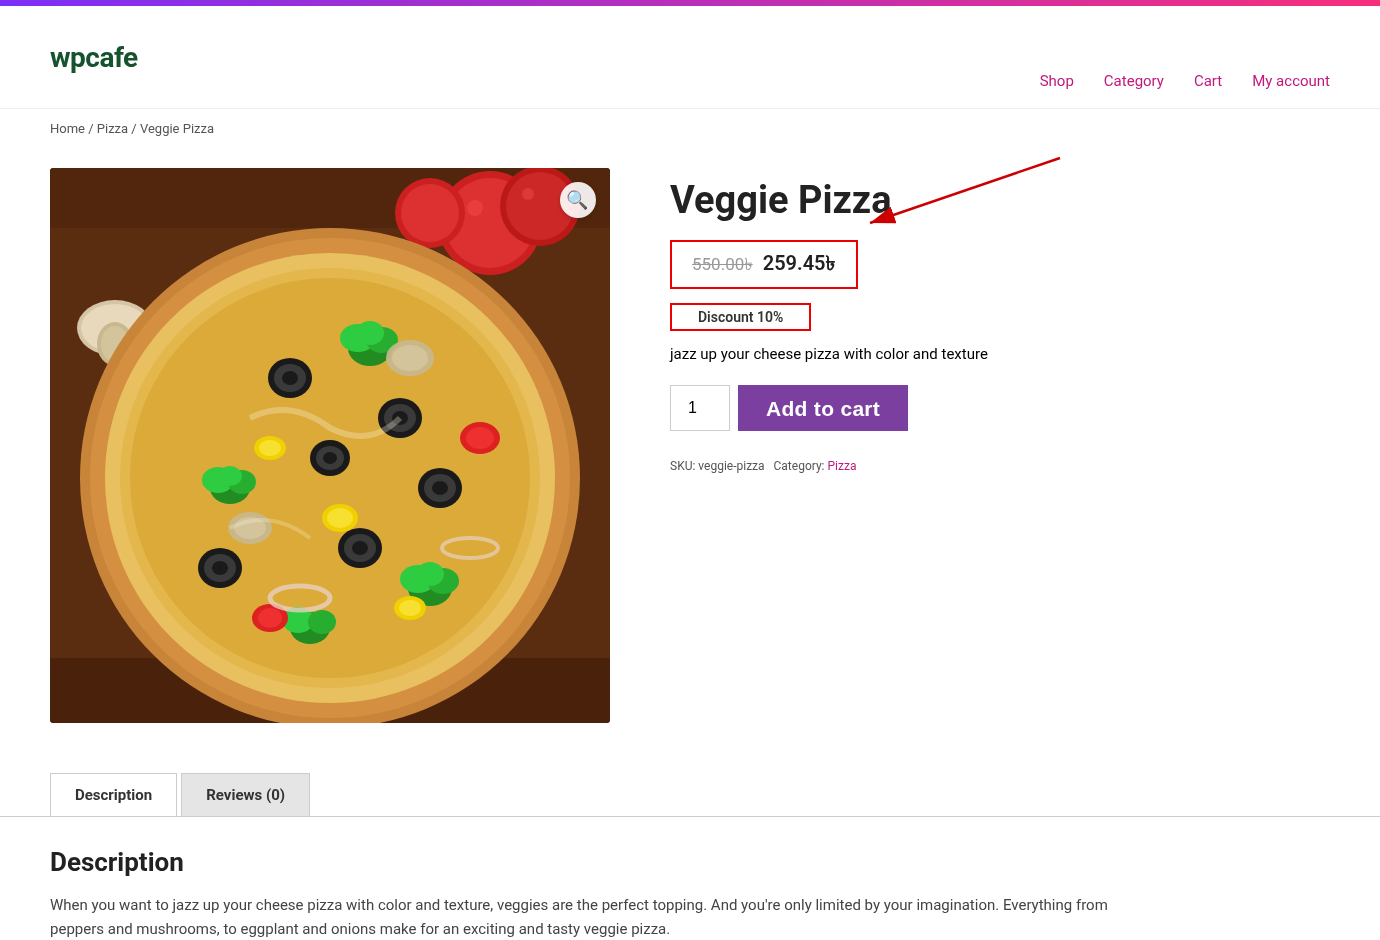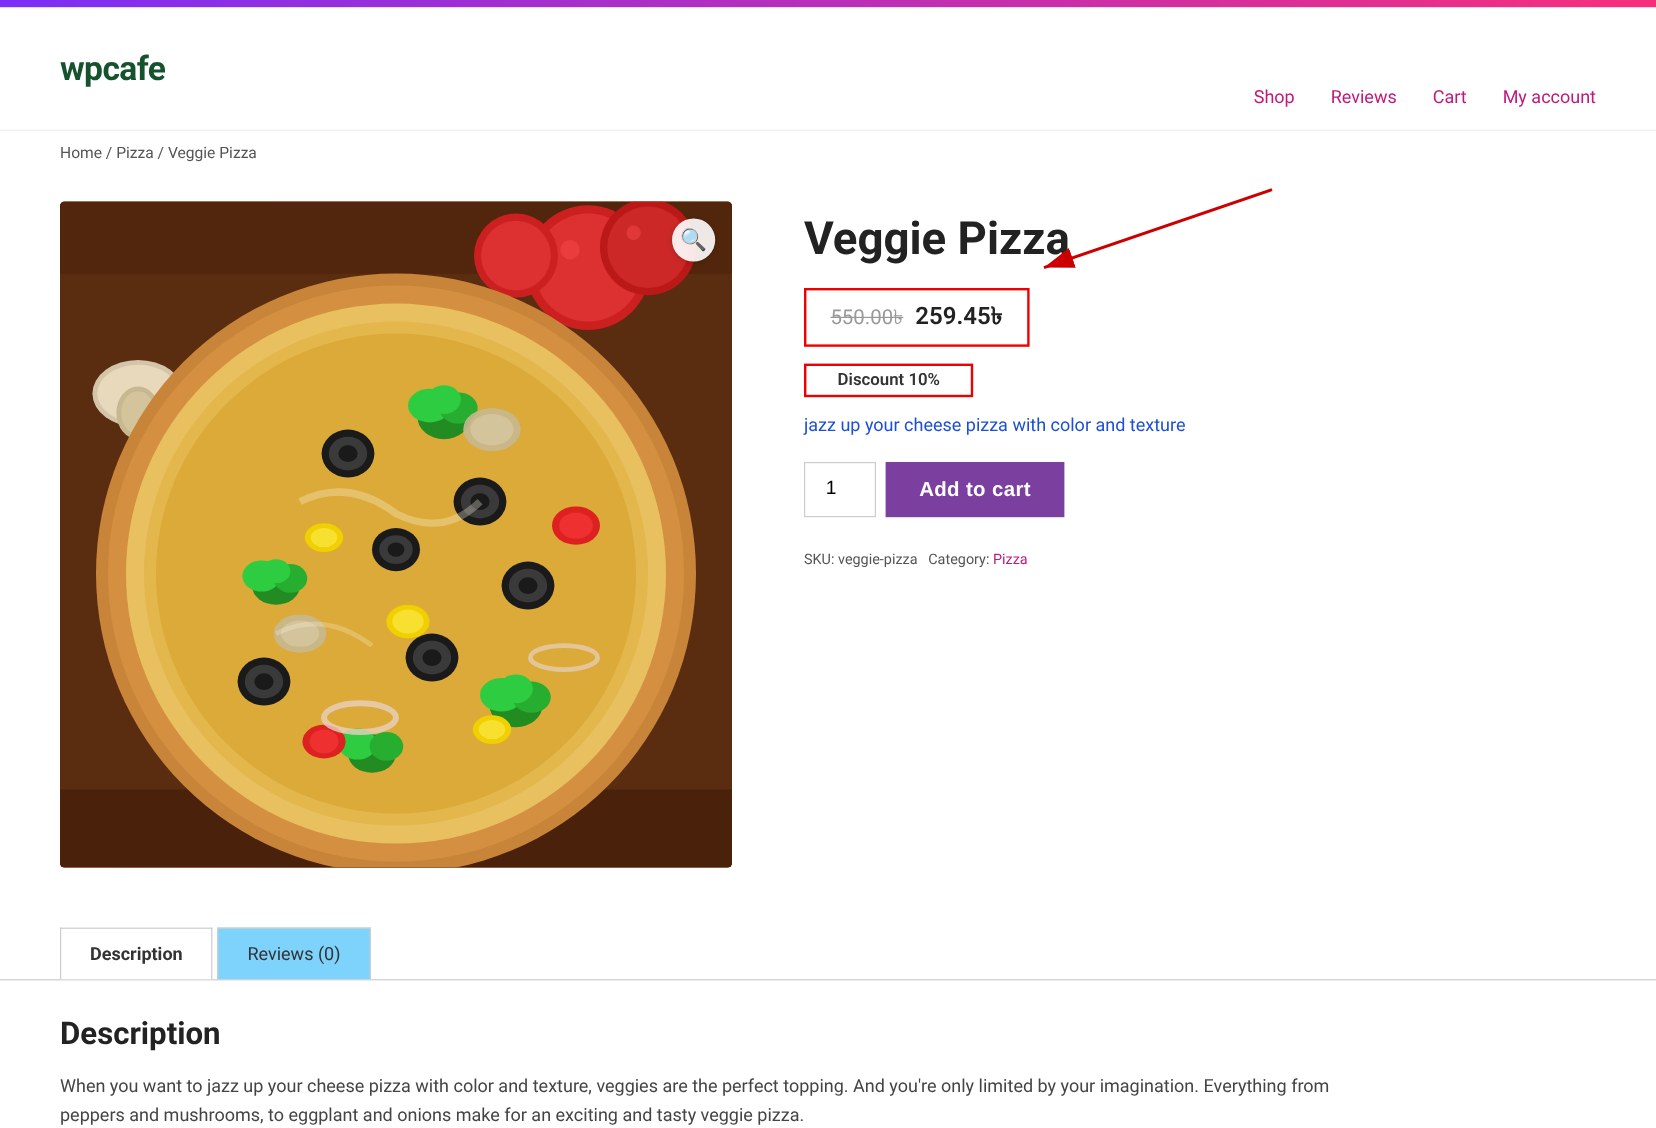--- a/index.html
+++ b/index.html
@@ -135,21 +135,21 @@
       display: inline-block;
       border: 2px solid #e00;
       padding: 4px 26px;
       font-size: 14px;
       font-weight: 600;
       color: #333;
       margin-bottom: 14px;
     }
     .product-desc {
       font-size: 15px;
-      color: #1d4ed8;
+      color: #000000;
       margin-bottom: 22px;
     }
     .add-to-cart-row {
       display: flex;
       align-items: center;
       gap: 8px;
       margin-bottom: 28px;
     }
     .qty-input {
       width: 60px;
@@ -157,21 +157,21 @@
       border: 1px solid #ccc;
       text-align: center;
       font-size: 16px;
       outline: none;
     }
     .add-to-cart-btn {
       background: #7b3fa0;
       color: #fff;
       border: none;
       padding: 12px 28px;
-      font-size: 17px;
+      font-size: 21px;
       font-weight: 600;
       cursor: pointer;
       height: 46px;
       letter-spacing: 0.3px;
     }
     .product-meta {
       font-size: 12px;
       color: #555;
       margin-top: 8px;
     }
@@ -196,21 +196,22 @@
       background: #fff;
       color: #333;
       margin-right: 4px;
     }
     .tab.active {
       font-weight: 700;
       background: #fff;
       border-color: #ccc;
     }
     .tab:not(.active) {
-      background: #7dd3fc;
+      background: #e5e5e5;
+      font-weight: bold;
     }
 
     
     .description-section {
       padding: 30px 50px 40px;
     }
     .description-section h2 {
       font-size: 26px;
       font-weight: 700;
       margin-bottom: 16px;
@@ -225,21 +226,21 @@
   </style>
 </head>
 <body>
 
 <div class="top-bar"></div>
 
 <header class="header">
   <div class="logo">wpcafe</div>
   <nav class="nav">
     <a>Shop</a>
-    <a>Reviews</a>
+    <a>Category</a>
     <a>Cart</a>
     <a>My account</a>
   </nav>
 </header>
 
 <div class="breadcrumb">Home / Pizza / Veggie Pizza</div>
 
 <div class="product-section">
 
   <div class="product-image-wrap">

